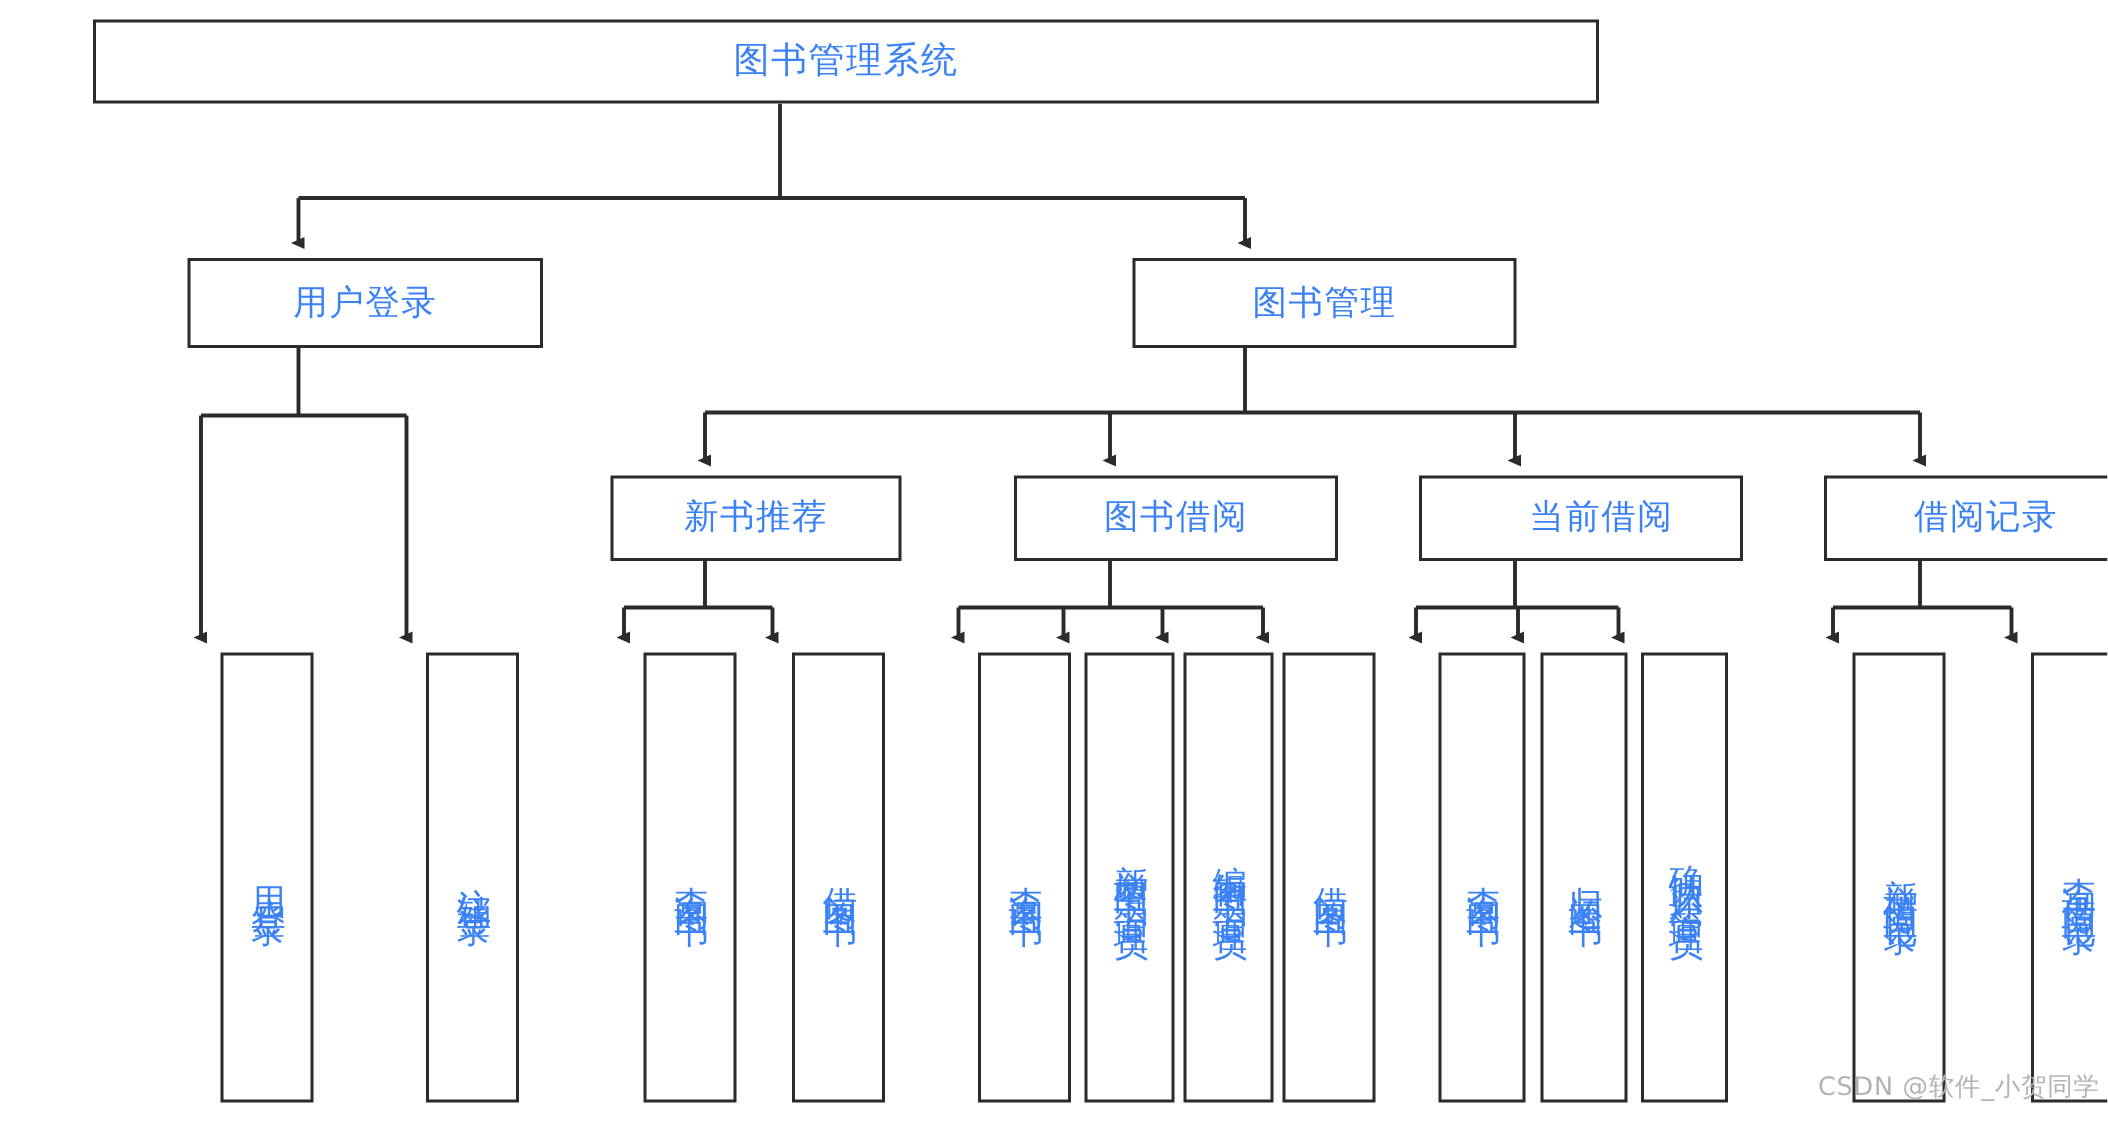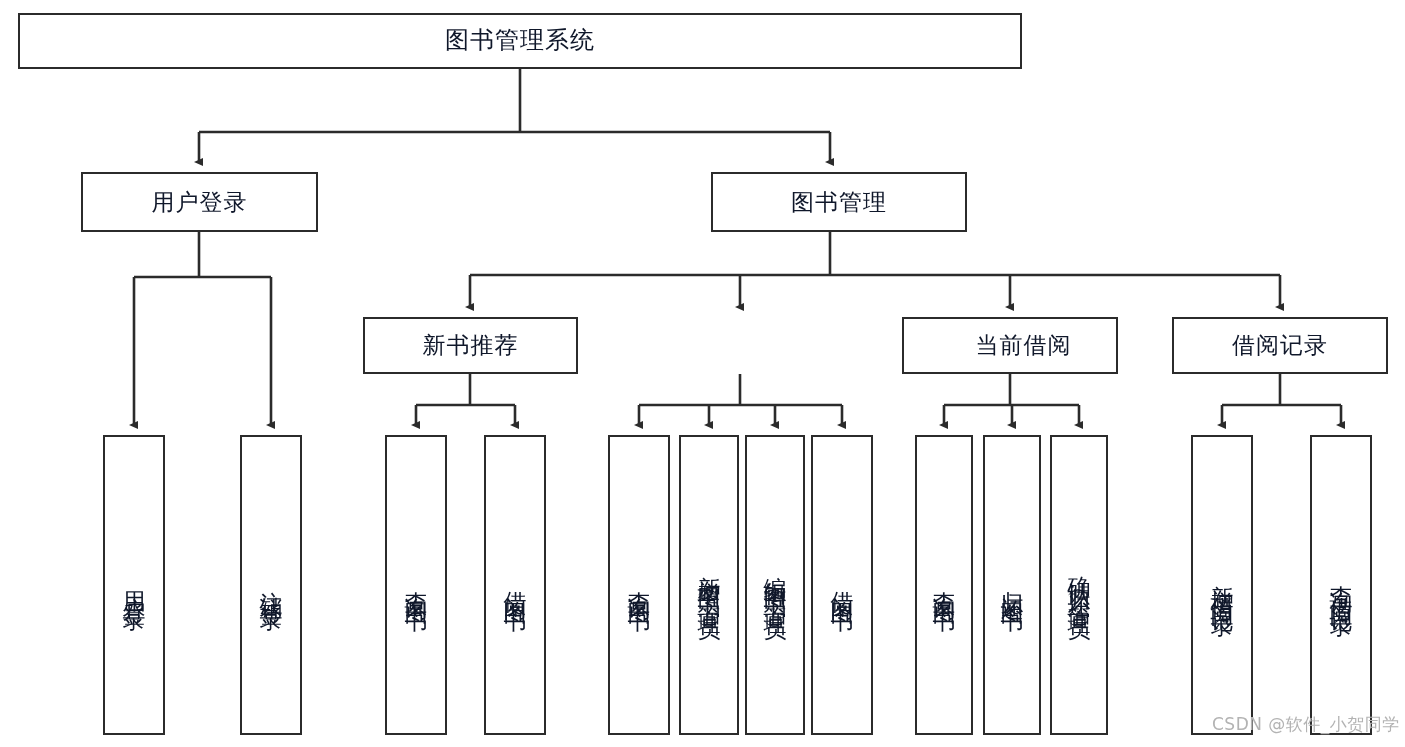--- a/index.html
+++ b/index.html
@@ -24,21 +24,22 @@
     pointer-events: none;
   }
   .node {
     position: absolute;
     box-sizing: border-box;
     border: 2px solid #2b2b2b;
     background: #ffffff;
     display: flex;
     align-items: center;
     justify-content: center;
-    color: #0f172a;
+    color: #3b82f6;
+    margin-left: 44px;
   }
   .node .label {
     display: block;
     text-align: center;
     line-height: 1.15;
     white-space: nowrap;
   }
   
   .node.horiz .label {
     font-size: 23px;
@@ -133,22 +134,25 @@
     <span class="label">图书管理系统</span>
   </div>
 
   <div class="node horiz" style="left:81px;top:172px;width:237px;height:60px;">
     <span class="label">用户登录</span>
   </div>
   <div class="node horiz" style="left:711px;top:172px;width:256px;height:60px;">
     <span class="label">图书管理</span>
   </div>
 
-  <div class="node horiz" style="left:363px;top:317px;width:215px;height:57px;">
+  <div class="node horiz" style="left:363px;top:317px;width:194px;height:57px;">
     <span class="label">新书推荐</span>
+  </div>
+  <div class="node horiz" style="left:632px;top:317px;width:216px;height:57px;">
+    <span class="label">图书借阅</span>
   </div>
   <div class="node horiz" style="left:902px;top:317px;width:216px;height:57px;padding-left:27px;">
     <span class="label">当前借阅</span>
   </div>
   <div class="node horiz" style="left:1172px;top:317px;width:216px;height:57px;">
     <span class="label">借阅记录</span>
   </div>
 
   <div class="node vert" style="left:103px;top:435px;width:62px;height:300px;">
     <span class="label">用户登录</span>

